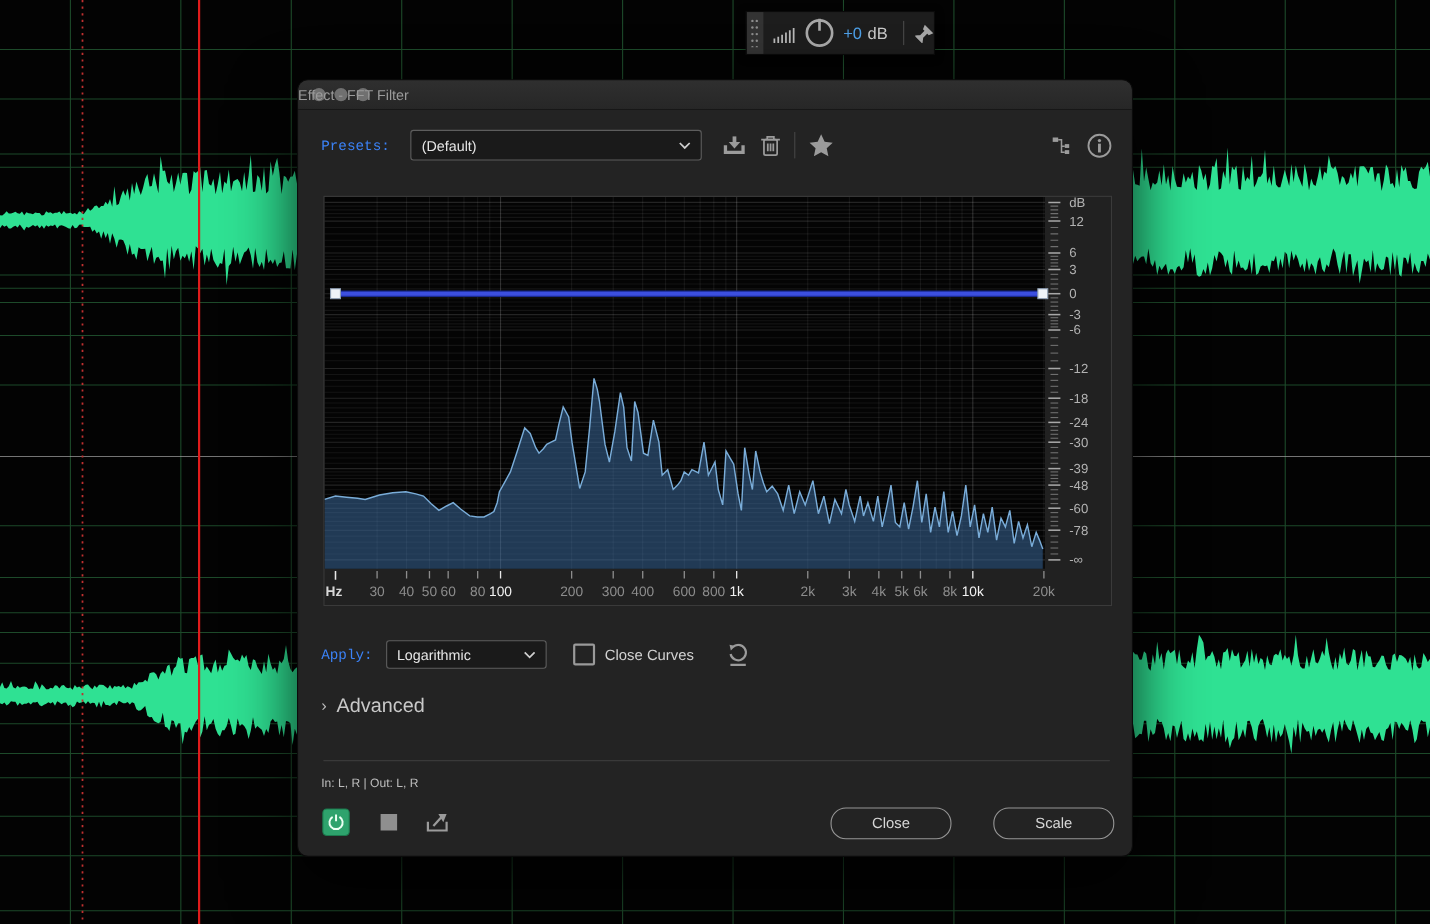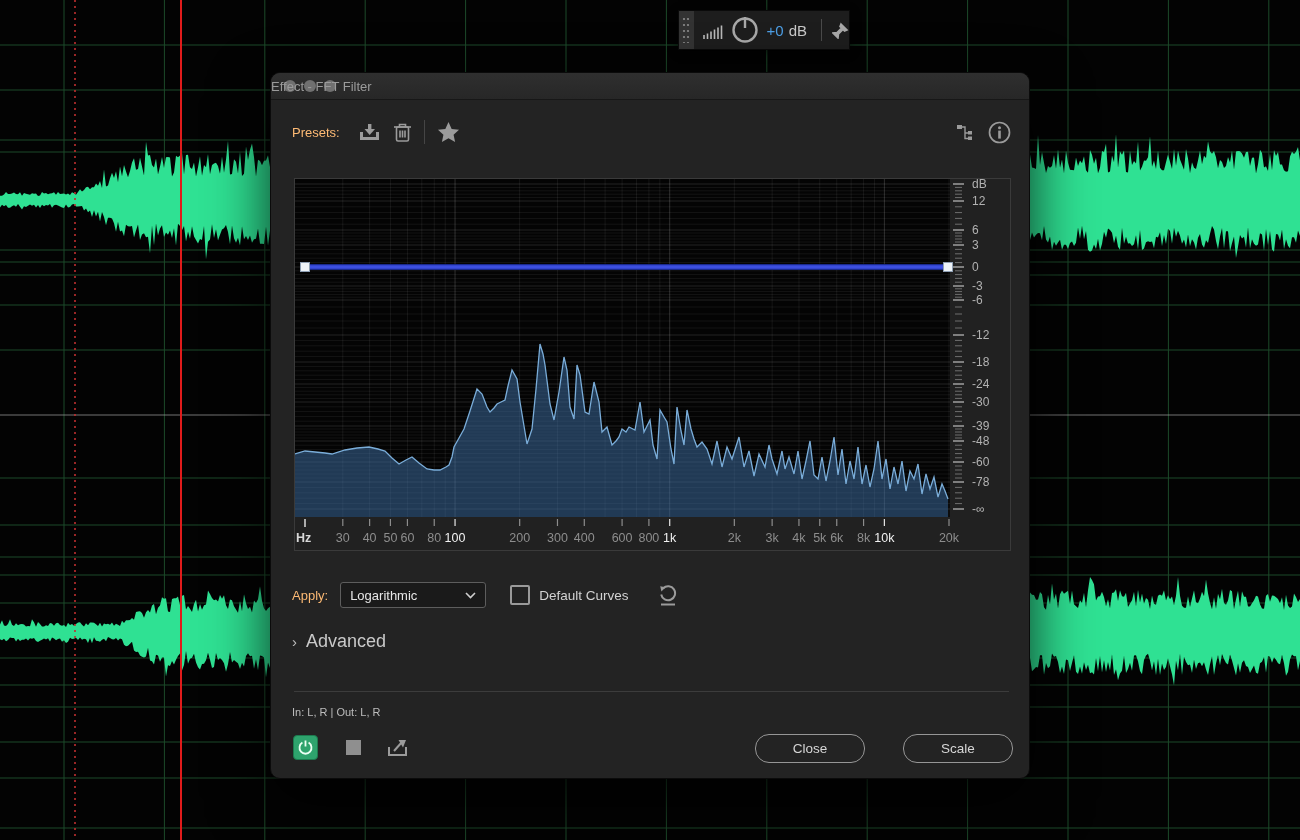--- a/index.html
+++ b/index.html
@@ -19,21 +19,21 @@
   
   .dialog{position:absolute;left:270px;top:72px;width:758px;height:705px;background:#232323;
     border:1px solid #0b0b0b;border-radius:10px;box-shadow:0 22px 60px rgba(0,0,0,.8);}
   .titlebar{position:absolute;left:0;top:0;right:0;height:26px;border-radius:9px 9px 0 0;
     background:linear-gradient(#2f2f2f,#272727);border-bottom:1px solid #171717;
     display:flex;align-items:center;}
   .tl-dots{display:flex;gap:8px;margin-left:13px;}
   .tl-dot{width:12px;height:12px;border-radius:50%;background:#707070;}
   .title-text{position:absolute;left:0;right:0;text-align:left;color:#9b9b9b;font-size:13px;}
 
-  .row-label{color:#fdba74;font-size:13px;}
+  .row-label{color:#3b82f6;font-size:13px;font-family:Liberation Mono, monospace;}
   .presets-row{position:absolute;left:21px;top:45px;right:18px;height:28px;display:flex;align-items:center;}
   .select{background:#1a1a1a;border:1px solid #5d5d5d;border-radius:3px;color:#e6e6e6;font-size:13px;
     display:flex;align-items:center;justify-content:space-between;padding:0 9px;box-sizing:border-box;cursor:default;}
   .presets-select{width:265px;height:28px;margin-left:19px;}
   .icon-btn{display:flex;align-items:center;justify-content:center;margin-left:12px;}
   .v-sep{width:1px;height:24px;background:#454545;margin-left:12px;}
   .spacer{flex:1;}
 
   .graph-block{position:absolute;left:23px;top:105px;width:715px;height:371px;background:#212121;
     border:1px solid #3a3a3a;box-sizing:content-box;}
@@ -162,20 +162,26 @@
       <div class="tl-dots">
         <span class="tl-dot"></span>
         <span class="tl-dot"></span>
         <span class="tl-dot"></span>
       </div>
       <div class="title-text">Effect - FFT Filter</div>
     </div>
 
     <div class="presets-row">
       <span class="row-label">Presets:</span>
+      <div class="select presets-select">
+        <span>(Default)</span>
+        <svg width="11" height="7" viewBox="0 0 11 7">
+          <polyline points="1,1 5.5,5.5 10,1" fill="none" stroke="#cfcfcf" stroke-width="1.6"></polyline>
+        </svg>
+      </div>
       <span class="icon-btn" style="margin-left:18px">
         <svg width="23" height="20" viewBox="0 0 23 20">
           <g fill="#9b9b9b">
             <rect x="10" y="2" width="3.4" height="6"></rect>
             <polygon points="6.5,7 17,7 11.7,13 "></polygon>
             <path d="M2 10 L5 10 L5 15 L18 15 L18 10 L21 10 L21 18 L2 18 Z"></path>
           </g>
         </svg>
       </span>
       <span class="icon-btn">
@@ -467,21 +473,21 @@
 
     <div class="scale-row">
       <span class="row-label">Apply:</span>
       <div class="select scale-select">
         <span>Logarithmic</span>
         <svg width="11" height="7" viewBox="0 0 11 7">
           <polyline points="1,1 5.5,5.5 10,1" fill="none" stroke="#cfcfcf" stroke-width="1.6"></polyline>
         </svg>
       </div>
       <span class="checkbox"></span>
-      <span class="chk-label">Default Curves</span>
+      <span class="chk-label">Close Curves</span>
       <span class="icon-btn reset-btn">
         <svg width="20" height="21" viewBox="0 0 20 21">
           <path d="M5.2 3.2 A7 7 0 1 1 3.2 9.5" fill="none" stroke="#9b9b9b" stroke-width="2"></path>
           <polygon points="2.2,1.2 7.6,2.2 3.4,6.4" fill="#9b9b9b"></polygon>
           <line x1="3" y1="19.5" x2="17" y2="19.5" stroke="#9b9b9b" stroke-width="2"></line>
         </svg>
       </span>
     </div>
 
     <div class="advanced-row">

